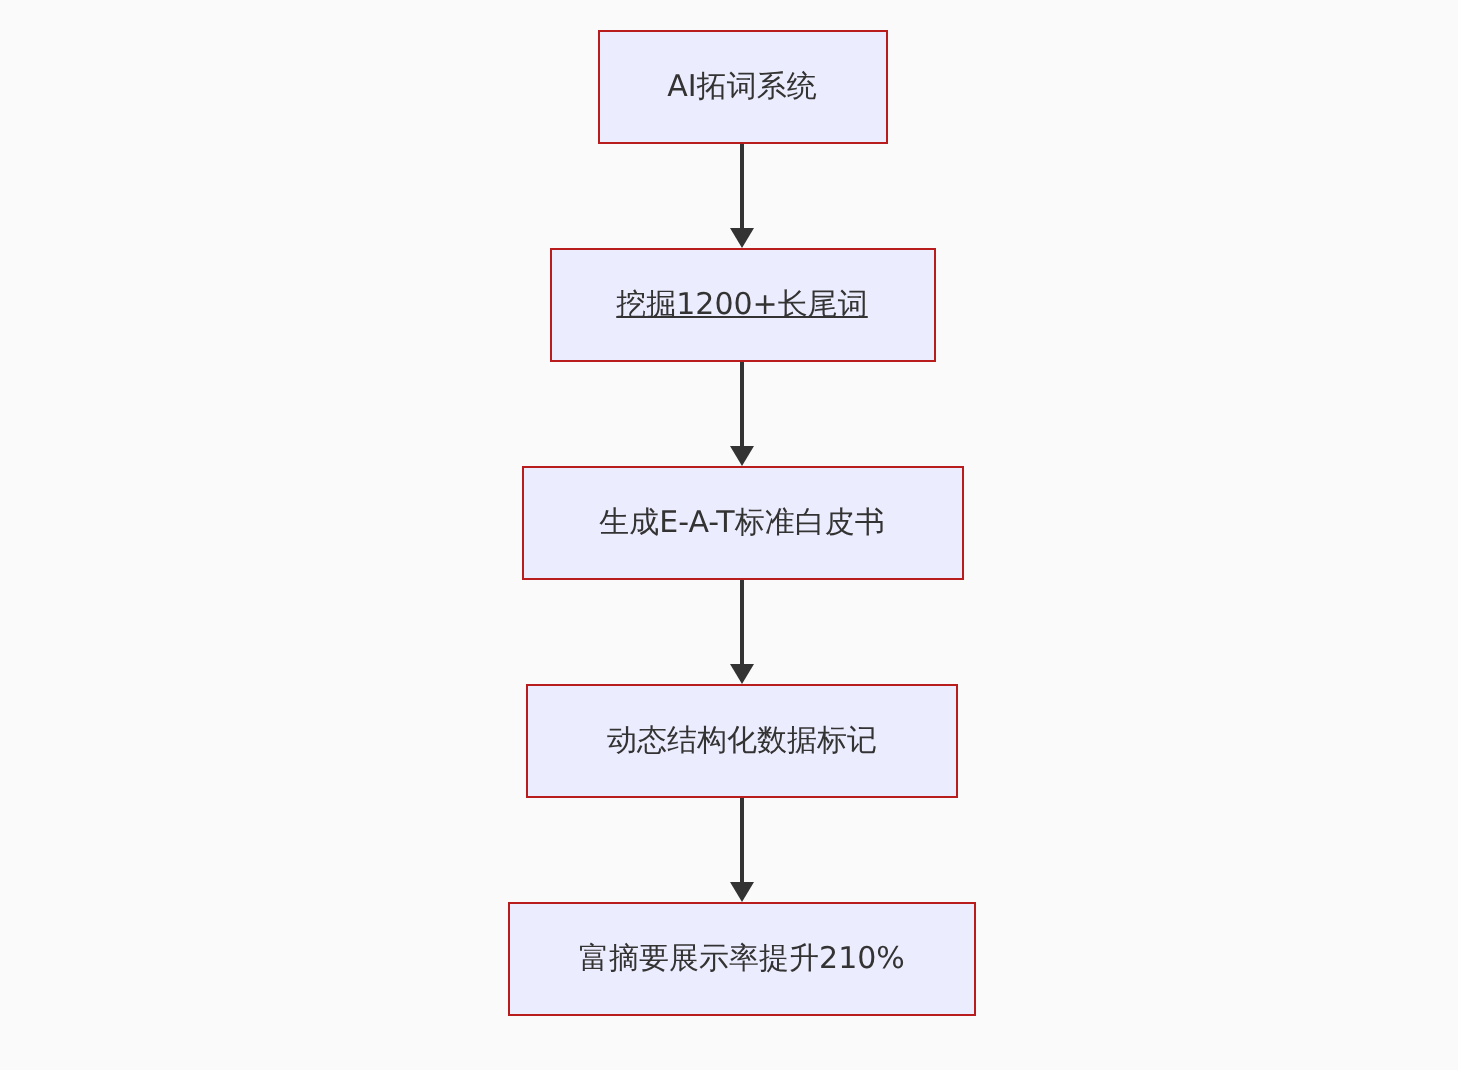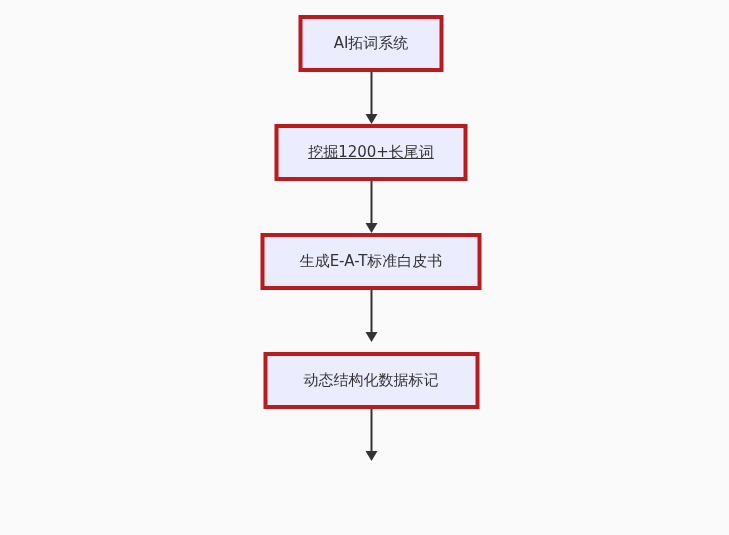--- a/index.html
+++ b/index.html
@@ -23,30 +23,30 @@
     flex-direction: column;
     align-items: center;
   }
   .node {
     box-sizing: border-box;
     height: 57px;
     display: flex;
     align-items: center;
     justify-content: center;
     background: #ECECFF;
-    border: 4px solid #b91c1c;
+    border: 1px solid #b91c1c;
     color: #333333;
     font-size: 15px;
     white-space: nowrap;
     padding: 0 20px;
   }
   .node.n1 { min-width: 145px; }
   .node.n2 { min-width: 193px; text-decoration: underline; }
   .node.n3 { min-width: 221px; }
-  .node.n4 { min-width: 216px; margin-top: 10px; }
+  .node.n4 { min-width: 216px; }
   .node.n5 { min-width: 234px; }
   .edge {
     display: flex;
     flex-direction: column;
     align-items: center;
     height: 52px;
   }
   .edge .line {
     width: 2px;
     height: 42px;
@@ -95,14 +95,17 @@
 
   <div class="node n4">
     <span>动态结构化数据标记</span>
   </div>
 
   <div class="edge">
     <div class="line"></div>
     <div class="head"></div>
   </div>
 
+  <div class="node n5">
+    <span>富摘要展示率提升210%</span>
+  </div>
 
 </div>
 
 </body></html>

